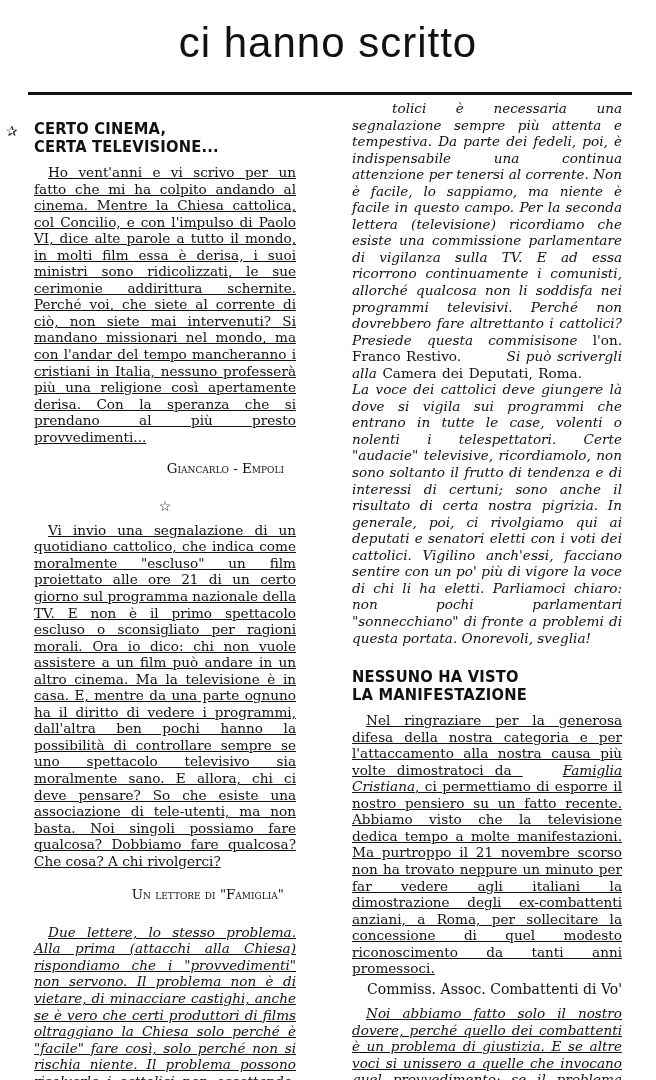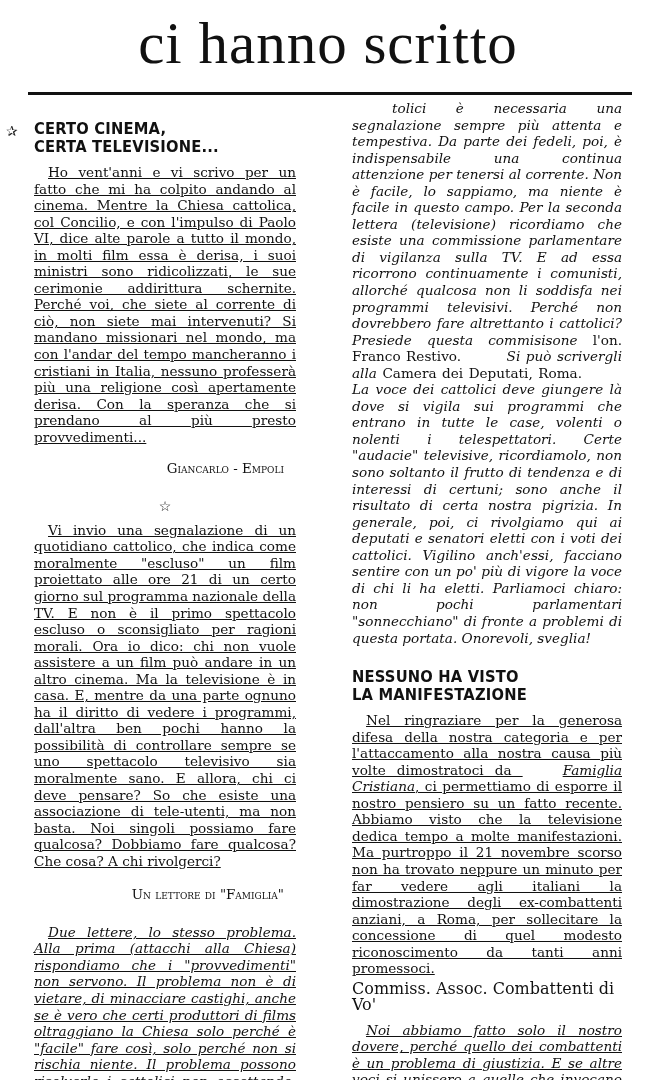--- a/index.html
+++ b/index.html
@@ -1,27 +1,27 @@
 <!DOCTYPE html>
 <html><head>
 <meta charset="utf-8">
 <style>
   html, body { margin: 0; padding: 0; background: #ffffff; }
   body { width: 656px; height: 1080px; position: relative; overflow: hidden; color: #111; font-family: "DejaVu Serif", "Liberation Serif", serif; }
   .masthead { position: absolute; left: 0; top: 0; width: 656px; height: 90px; }
-  .masthead h1 { margin: 0; position: absolute; left: 0; right: 0; top: 8px; text-align: center; font-family: Liberation Serif, serif; font-weight: normal; font-size: 59px; letter-spacing: 1px; line-height: 70px; color: #111; }
+  .masthead h1 { margin: 0; position: absolute; left: 0; right: 0; top: 8px; text-align: center; font-family: Liberation Sans, sans-serif; font-weight: normal; font-size: 42px; letter-spacing: 1px; line-height: 70px; color: #111; }
   .rule { position: absolute; left: 28px; width: 604px; top: 92px; height: 3px; background: #111; }
   .col { position: absolute; top: 100px; }
   .col-left { left: 34px; width: 262px; }
   .col-right { left: 352px; width: 270px; }
   .col-left .p, .col-right .p { font-size: 13.6px; line-height: 16.55px; text-align: justify; margin: 0; }
   .indent { text-indent: 14px; text-decoration: underline; }
   .headline { font-family: "DejaVu Sans", "Liberation Sans", sans-serif; font-weight: bold; font-size: 16px; line-height: 18px; letter-spacing: 0.2px; margin: 0; transform: scaleX(0.92); transform-origin: left; }
   .sign { text-align: right; font-size: 13.4px; line-height: 16.5px; margin: 12px; font-variant: small-caps; }
-  .sign-plain { text-align: left; font-size: 16px; line-height: 16.5px; margin: 0; }
+  .sign-plain { text-align: right; font-size: 14px; line-height: 16.5px; margin: 0; }
   .it { font-style: italic; margin-left: 40px; }
   .star { position: absolute; font-size: 14px; color: #222; }
   .sep-star { text-align: center; font-size: 14px; margin: 0; }
 </style>
 </head>
 <body>
 
 <div class="masthead">
   <h1>ci hanno scritto</h1>
 </div>

